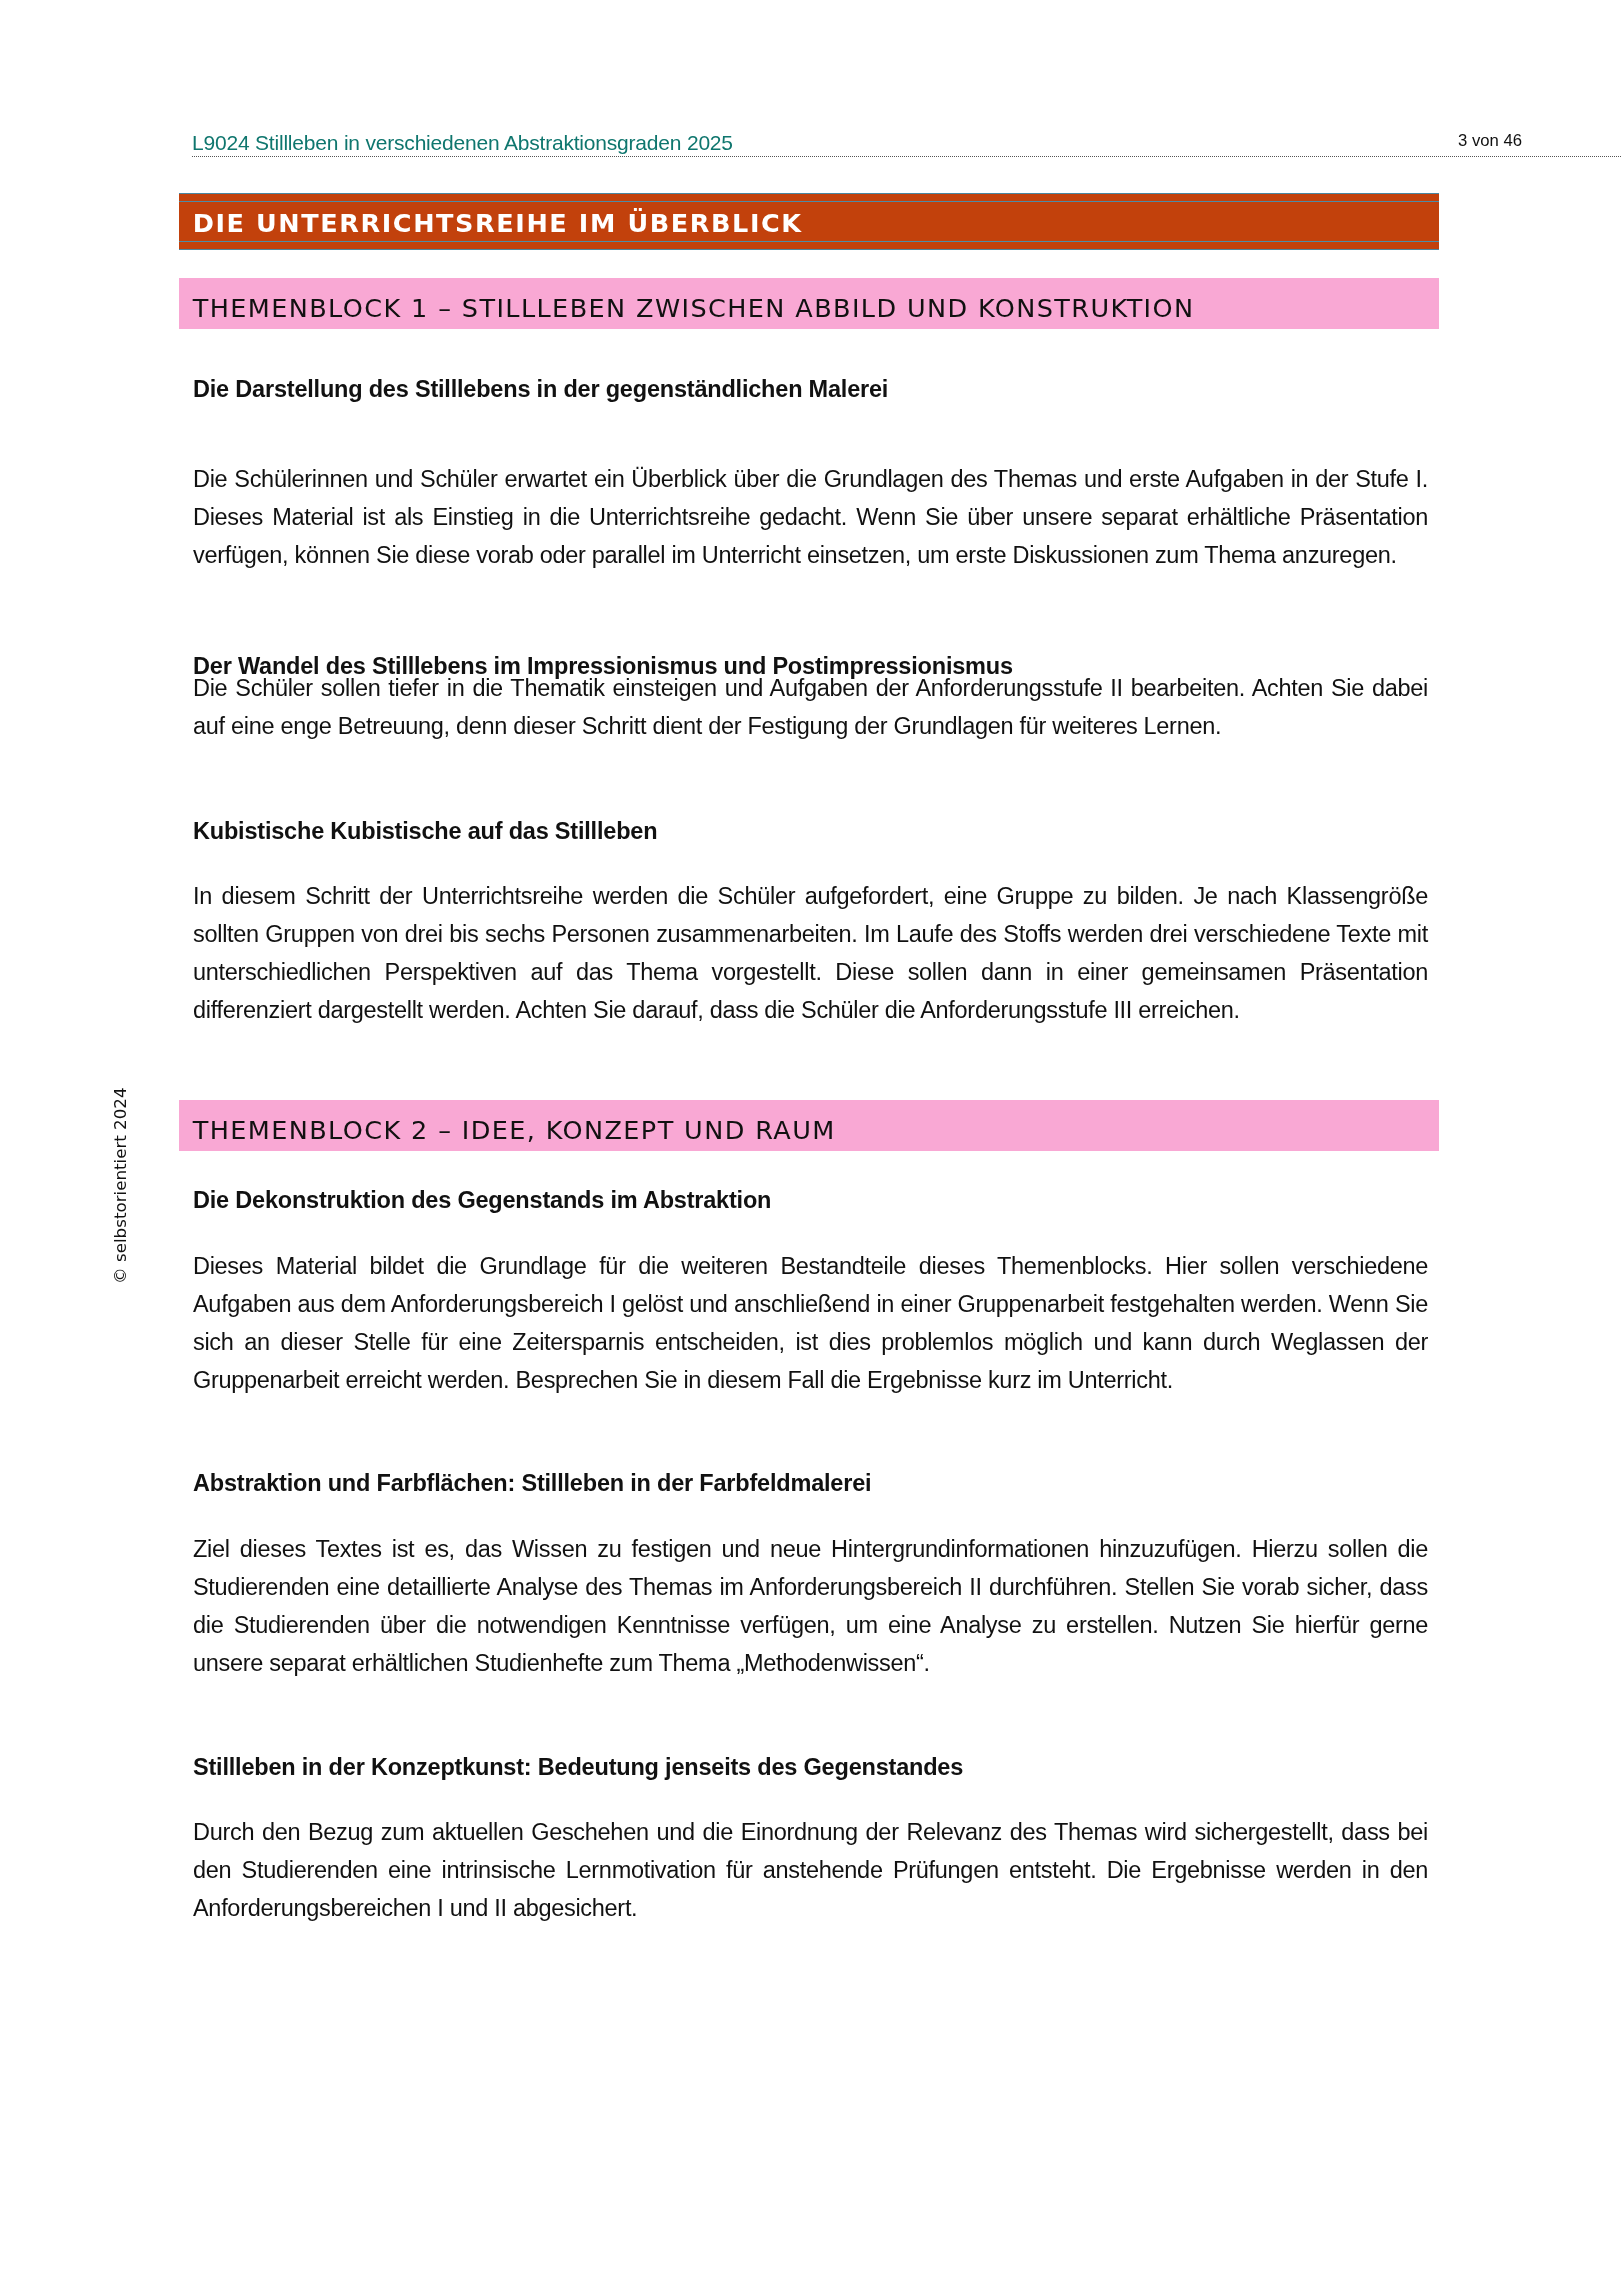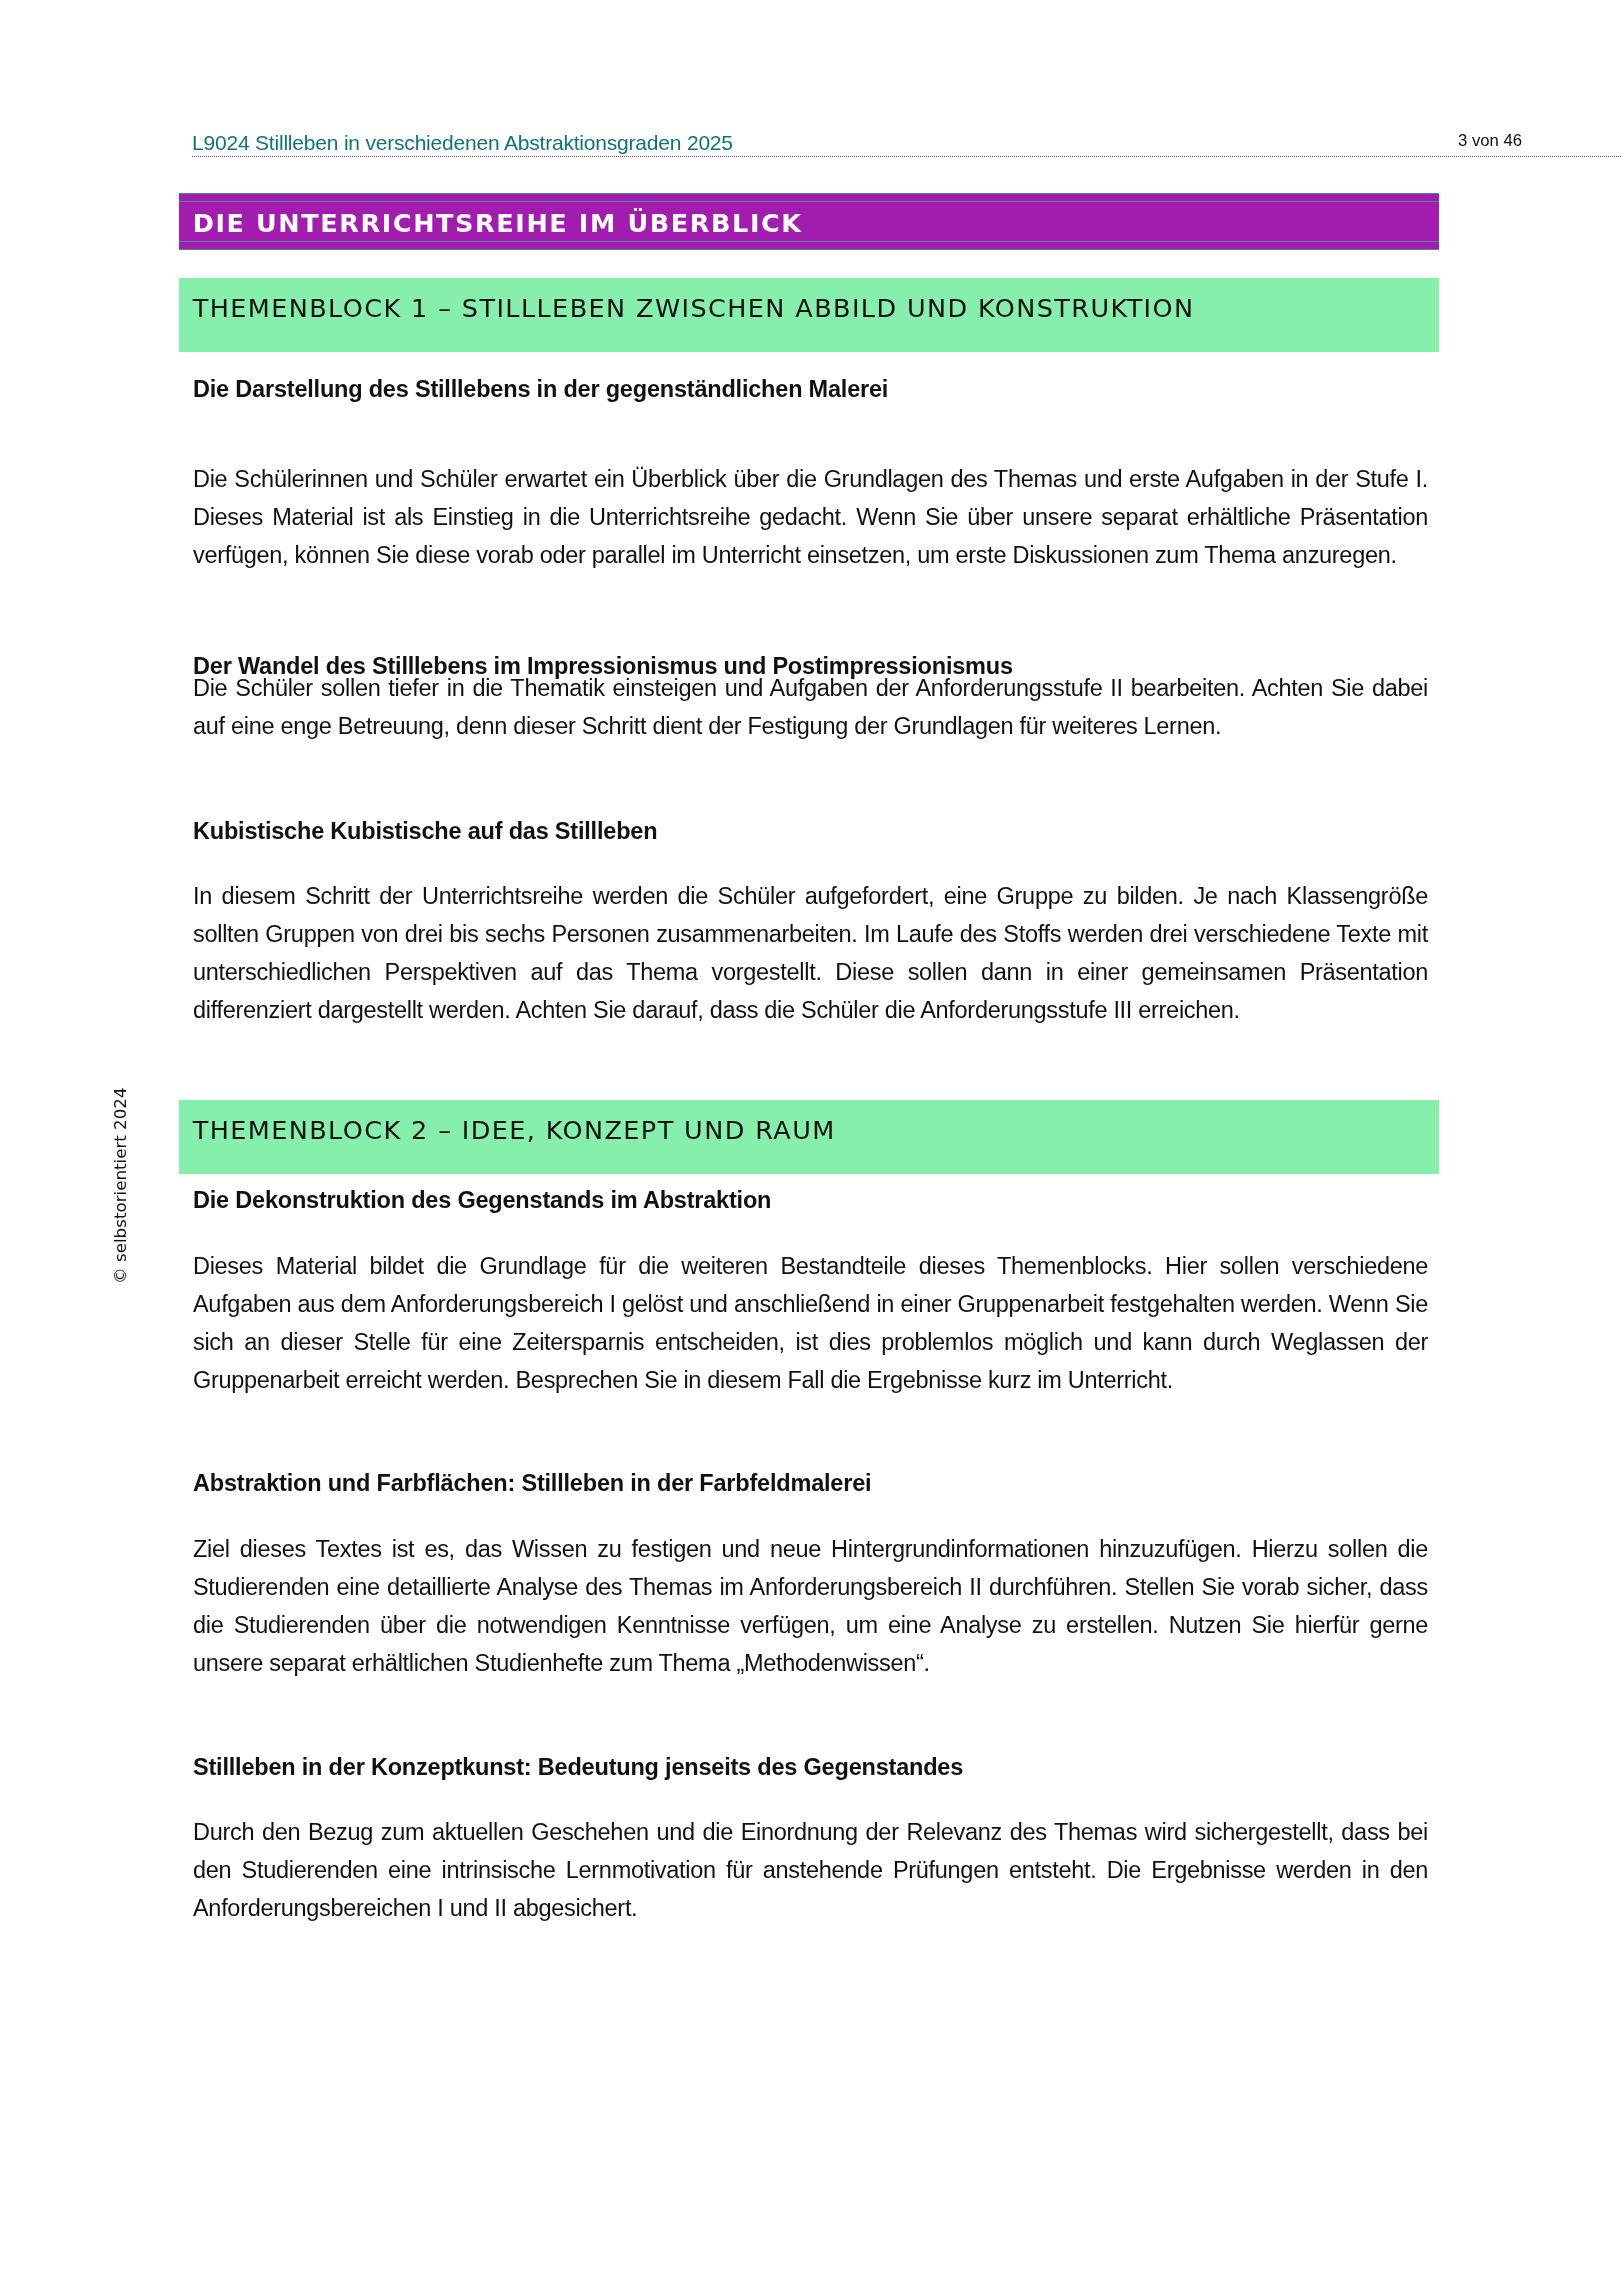--- a/index.html
+++ b/index.html
@@ -39,21 +39,21 @@
       font-size: 16.7px;
       color: #111;
       font-family: "Liberation Sans", sans-serif;
     }
     .main-banner {
       position: absolute;
       left: 179px;
       top: 193px;
       width: 1260px;
       height: 57px;
-      background: #a21caf;
+      background: #c2410c;
       box-sizing: border-box;
       border-top: 1px solid #4a86a0;
       border-bottom: 1px solid #4a86a0;
     }
     .main-banner .inner-line-top,
     .main-banner .inner-line-bottom {
       position: absolute;
       left: 0;
       right: 0;
       height: 1px;
@@ -68,22 +68,22 @@
       font-size: 25.5px;
       font-weight: bold;
       color: #ffffff;
       letter-spacing: 1.6px;
       font-family: "DejaVu Sans", sans-serif;
     }
     .theme-banner {
       position: absolute;
       left: 179px;
       width: 1260px;
-      height: 74px;
-      background: #86efac;
+      height: 51px;
+      background: #f9a8d4;
       box-sizing: border-box;
     }
     .theme-banner .banner-text {
       position: absolute;
       left: 13.7px;
       top: 14.7px;
       font-size: 25.5px;
       color: #111111;
       letter-spacing: 1.4px;
       font-family: "DejaVu Sans", sans-serif;

